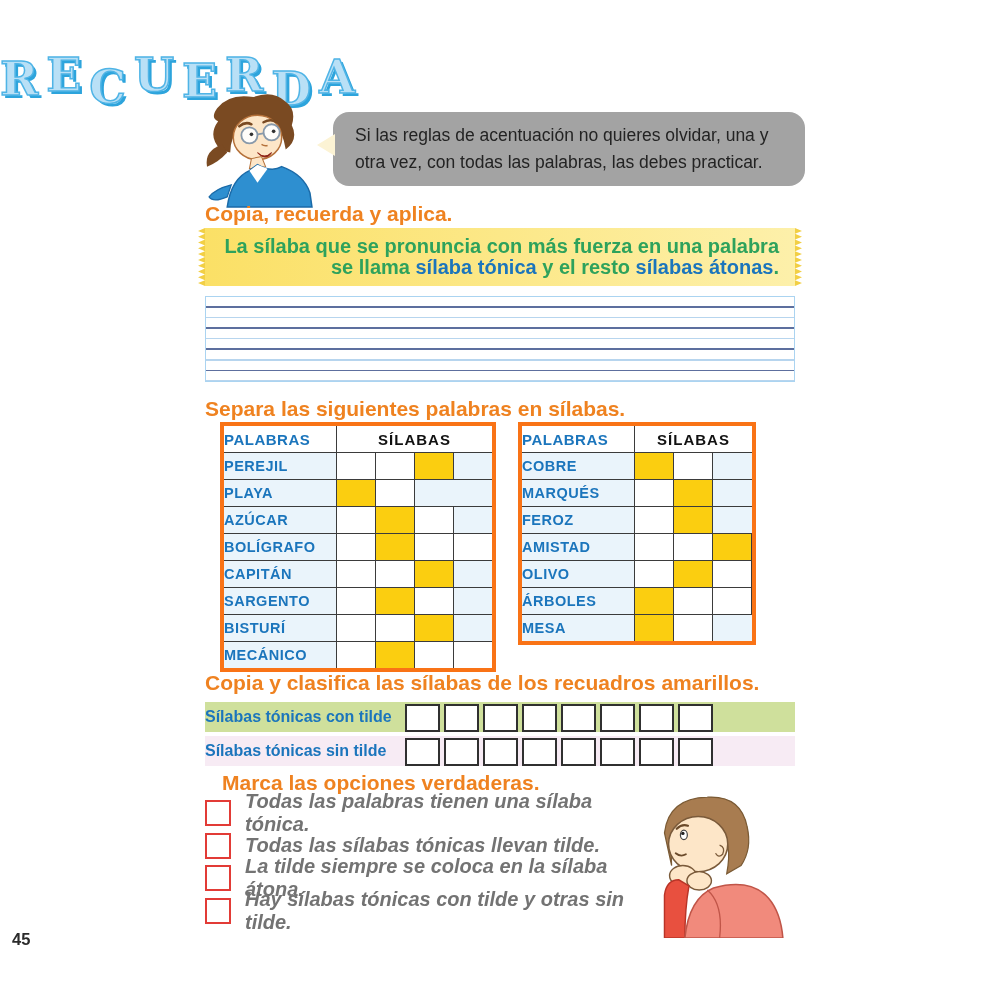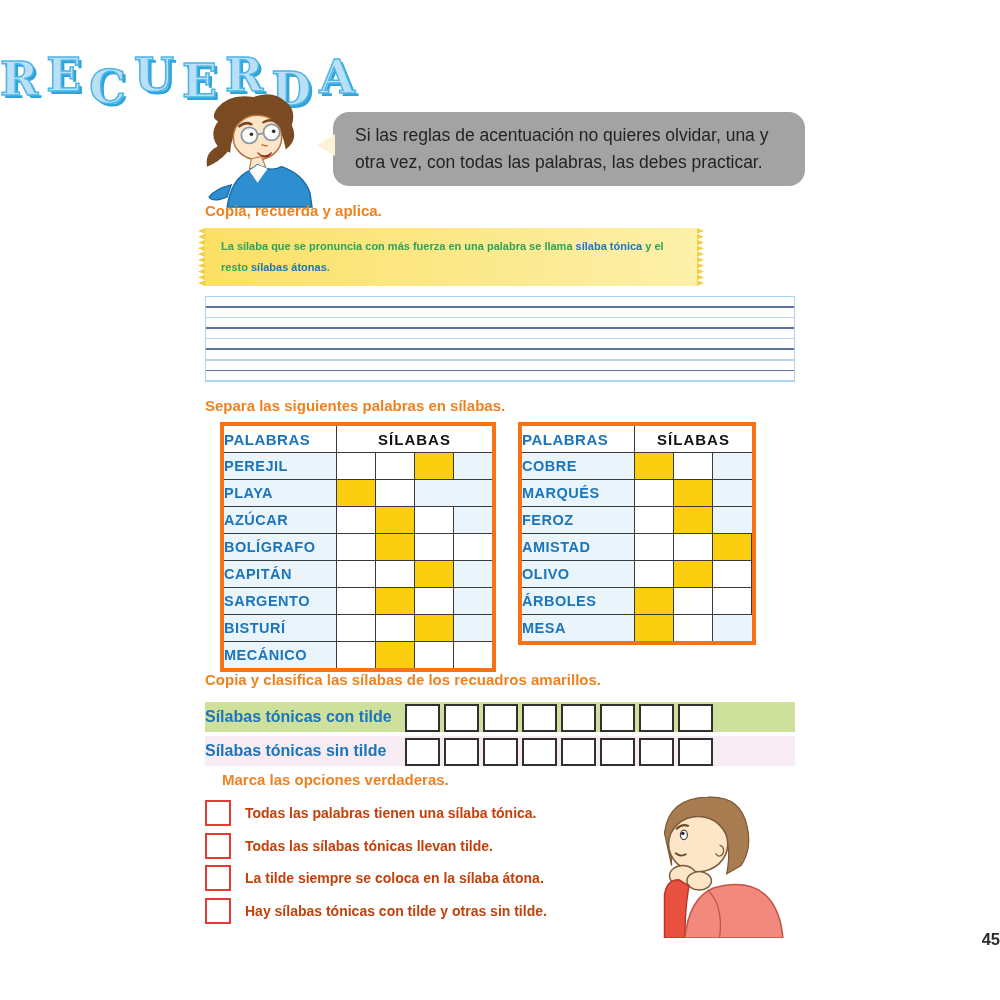--- a/index.html
+++ b/index.html
@@ -14,30 +14,30 @@
 
   
   .teacher{left:190px;top:92px;width:138px;height:116px;}
   .bubble{left:333px;top:112px;width:472px;height:74px;background:#a3a3a3;border-radius:16px;
           display:flex;align-items:center;padding:0 22px;box-sizing:border-box;
           font-size:17.5px;line-height:27px;color:#232323;}
   .bubble:before{content:"";position:absolute;left:-16px;top:22px;border:11px solid transparent;
           border-right:18px solid #fcf3d4;border-left-width:0;}
 
   
-  .h-orange{color:#ef8220;font-weight:bold;font-size:15px;}
+  .h-orange{color:#ef8220;font-weight:bold;font-size:21px;}
   .h1{left:205px;top:202px;}
   .h2{left:205px;top:397px;}
   .h3{left:205px;top:671px;}
   .h4{left:222px;top:771px;}
 
   
-  .rulebox{left:205px;top:228px;width:492px;height:58px;box-sizing:border-box;
+  .rulebox{left:205px;top:228px;width:590px;height:58px;box-sizing:border-box;
            background:linear-gradient(90deg,#fbe066,#fdf0aa);
-           padding:8px 16px;font-size:11px;line-height:21px;font-weight:bold;color:#2ea25c;}
+           padding:8px 16px;font-size:20px;line-height:21px;font-weight:bold;color:#2ea25c;text-align:right;}
   .rulebox .hl{color:#1b75bc;}
   .tear{position:absolute;top:0;bottom:0;width:7px;background:#f2cf45;}
   .tear.l{left:-7px;clip-path:polygon(100% 0,0 5%,100% 10%,0 15%,100% 20%,0 25%,100% 30%,0 35%,100% 40%,0 45%,100% 50%,0 55%,100% 60%,0 65%,100% 70%,0 75%,100% 80%,0 85%,100% 90%,0 95%,100% 100%);}
   .tear.r{right:-7px;clip-path:polygon(0 0,100% 5%,0 10%,100% 15%,0 20%,100% 25%,0 30%,100% 35%,0 40%,100% 45%,0 50%,100% 55%,0 60%,100% 65%,0 70%,100% 75%,0 80%,100% 85%,0 90%,100% 95%,0 100%);}
 
   
   .lines{left:205px;top:296px;width:590px;height:86px;box-sizing:border-box;
          border:1.5px solid #abd4f1;background:
          repeating-linear-gradient(to bottom,transparent 0 9px,#5d6f9e 9px 10.6px,transparent 10.6px 19.6px,#b7d5ee 19.6px 21.2px);}
 
@@ -58,24 +58,24 @@
         color:#1b75bc;font-weight:bold;font-size:16px;box-sizing:border-box;}
   .band.green{top:702px;background:#cfe09c;}
   .band.pink{top:736px;background:#f7ebf4;}
   .boxrow{position:absolute;left:200px;top:2px;display:flex;gap:4px;}
   .abox{width:31px;height:24px;background:#fff;border:2.2px solid #303030;display:inline-block;}
 
   
   .options{left:205px;top:797px;width:430px;}
   .opt{display:flex;align-items:center;height:32.5px;}
   .cb{width:22px;height:22px;border:2.6px solid #e23b36;background:#fff;margin-right:14px;flex:0 0 auto;}
-  .olabel{color:#c2410c;font-size:14px;font-weight:bold;}
+  .olabel{color:#737373;font-size:20px;font-weight:bold;font-style:italic;}
 
   .boy{left:625px;top:790px;width:180px;height:148px;}
-  .pagenum{left:0;right:0;top:930px;text-align:right;color:#2b2b2b;font-weight:bold;font-size:16.5px;}
+  .pagenum{left:0;right:0;top:930px;text-align:left;color:#2b2b2b;font-weight:bold;font-size:16.5px;padding-left:12px;}
 </style>
 </head>
 <body>
 
 <div class="abs title"><span style="transform: translateY(4px);">R</span><span style="transform: translateY(0px);">E</span><span style="transform: translateY(12px);">C</span><span style="transform: translateY(0px);">U</span><span style="transform: translateY(6px);">E</span><span style="transform: translateY(0px);">R</span><span style="transform: translateY(14px);">D</span><span style="transform: translateY(2px);">A</span></div>
 
 <div class="abs teacher">
   <svg viewBox="0 0 135 115" width="138" height="116">
     <path d="M30,58 Q16,44 27,29 Q19,26 26,16 Q38,1 62,5 Q81,-2 93,9 Q105,17 100,33 Q107,47 94,57 Q91,39 84,33 Q60,27 48,37 Q39,45 39,60 Z" fill="#7a4a22"></path>
     <path d="M31,52 Q13,58 16,74 Q27,70 36,60 Z" fill="#7a4a22"></path>

